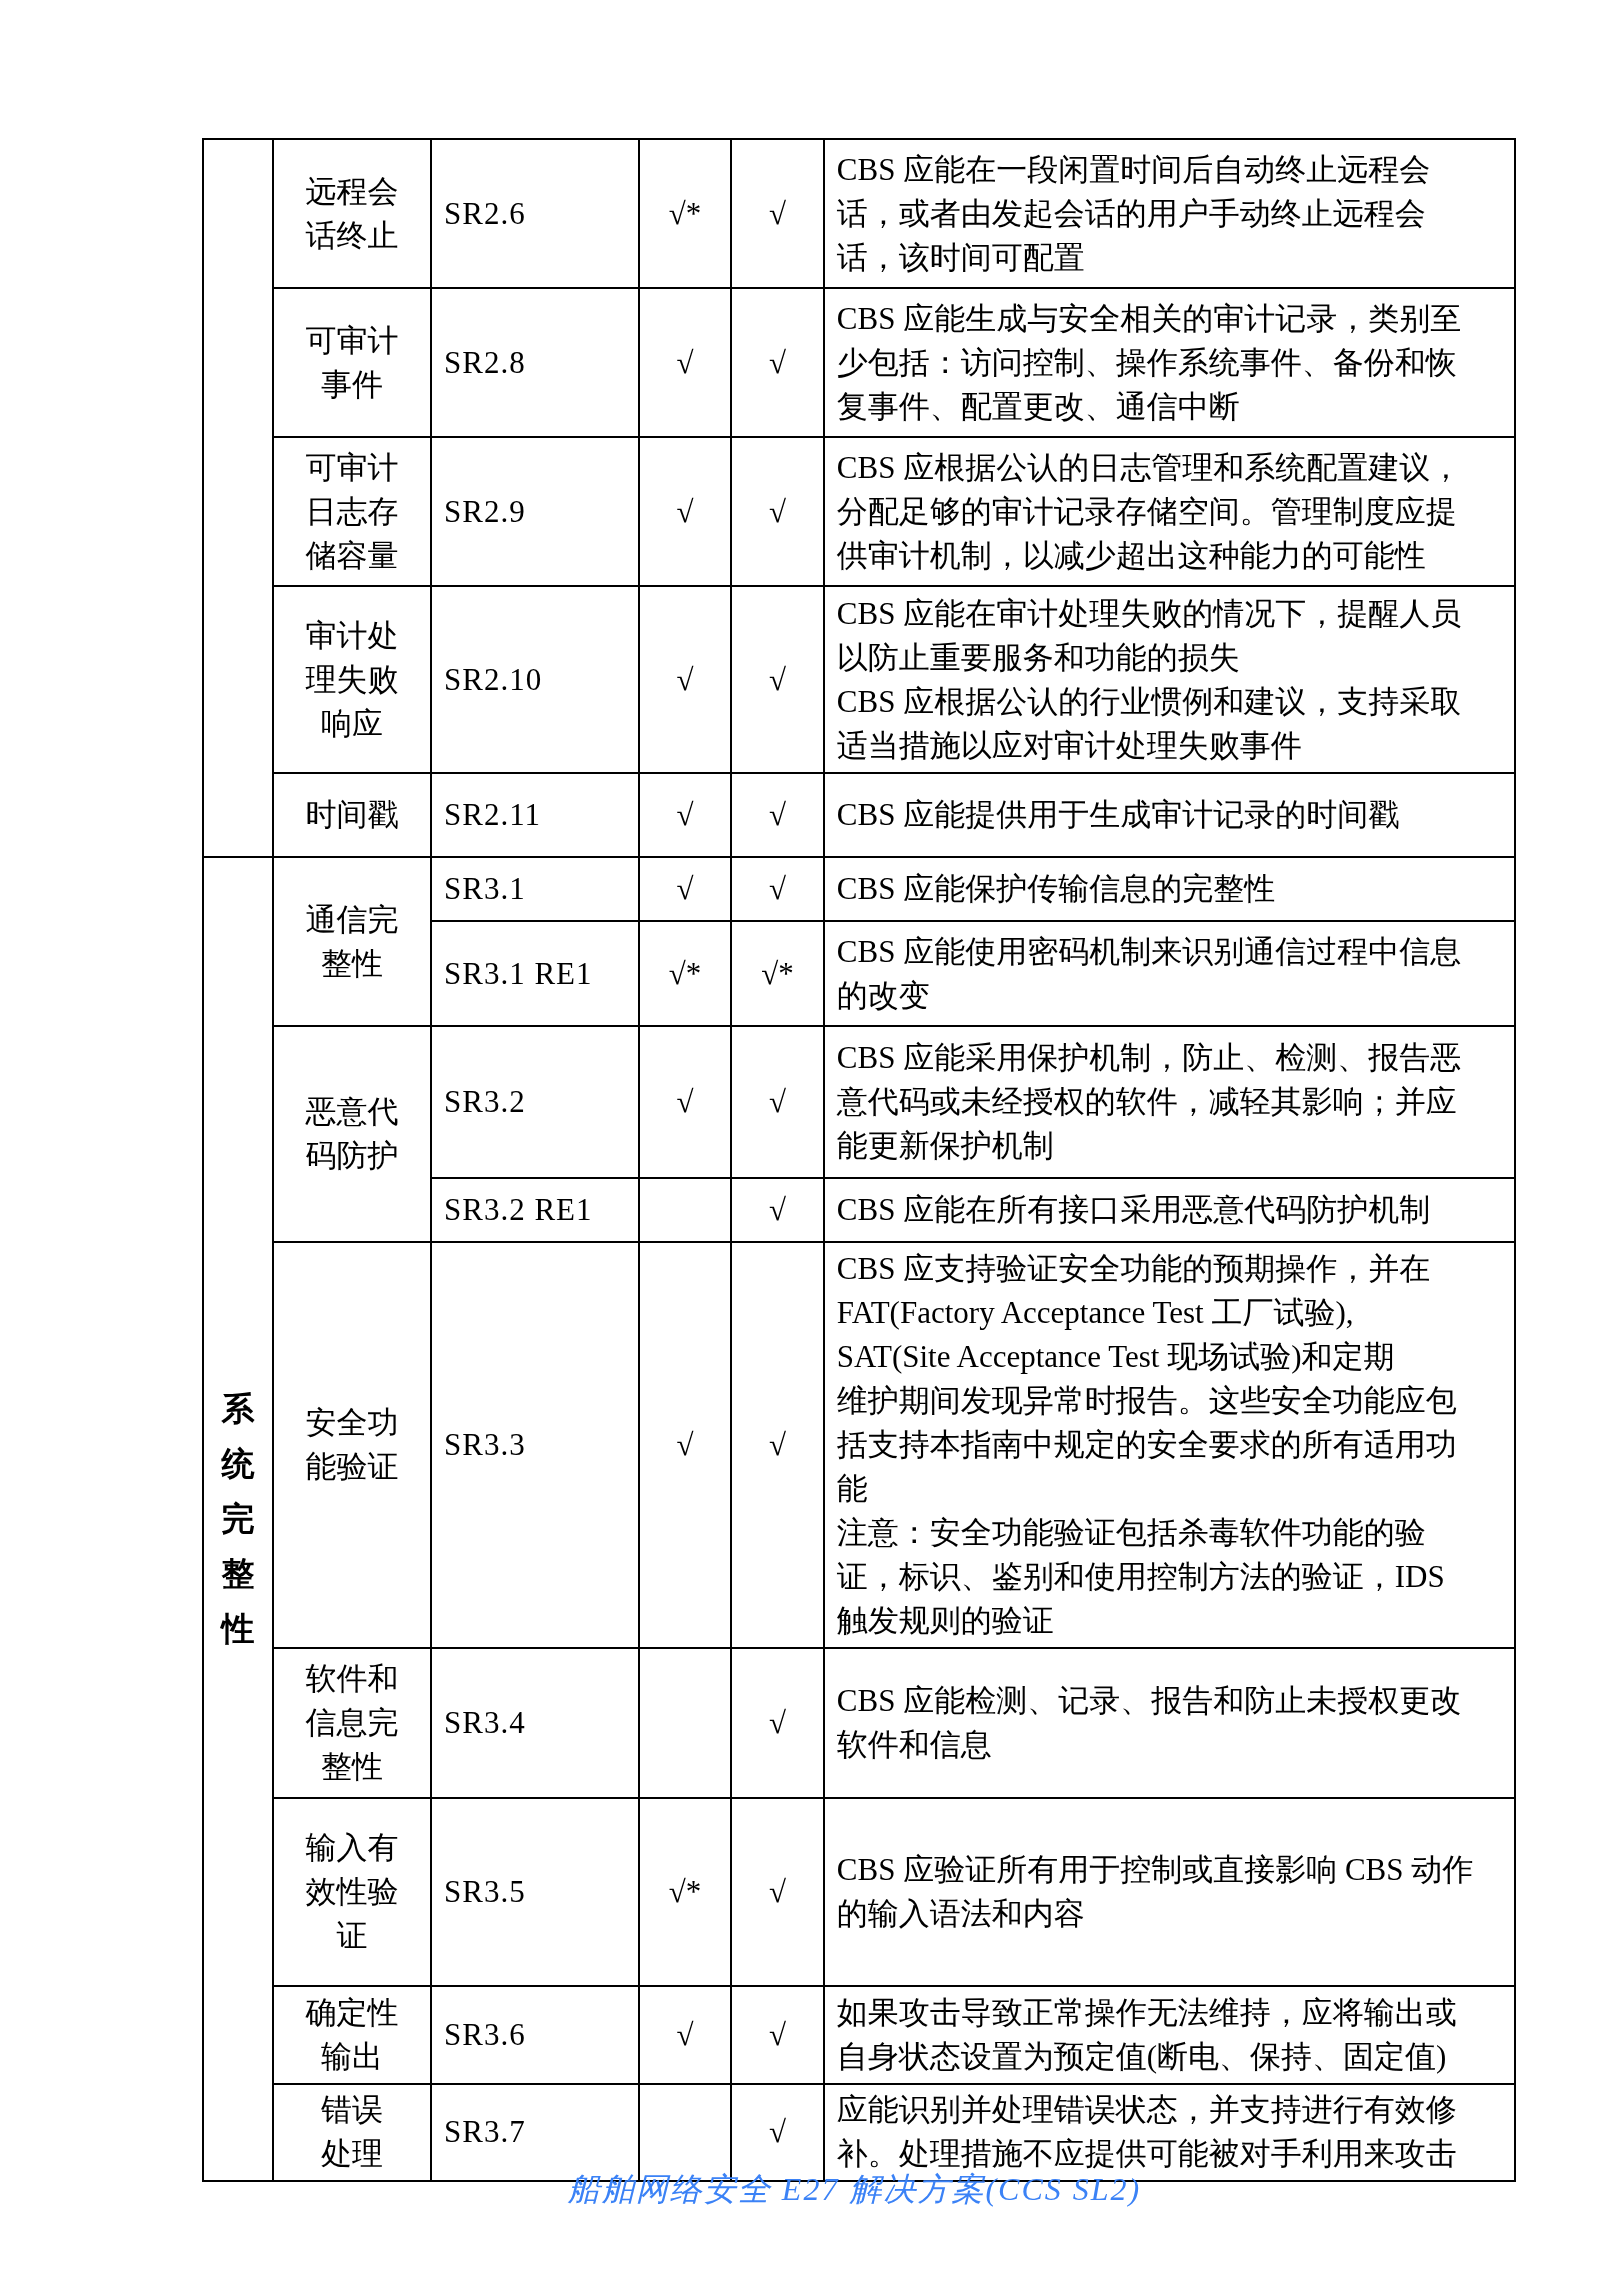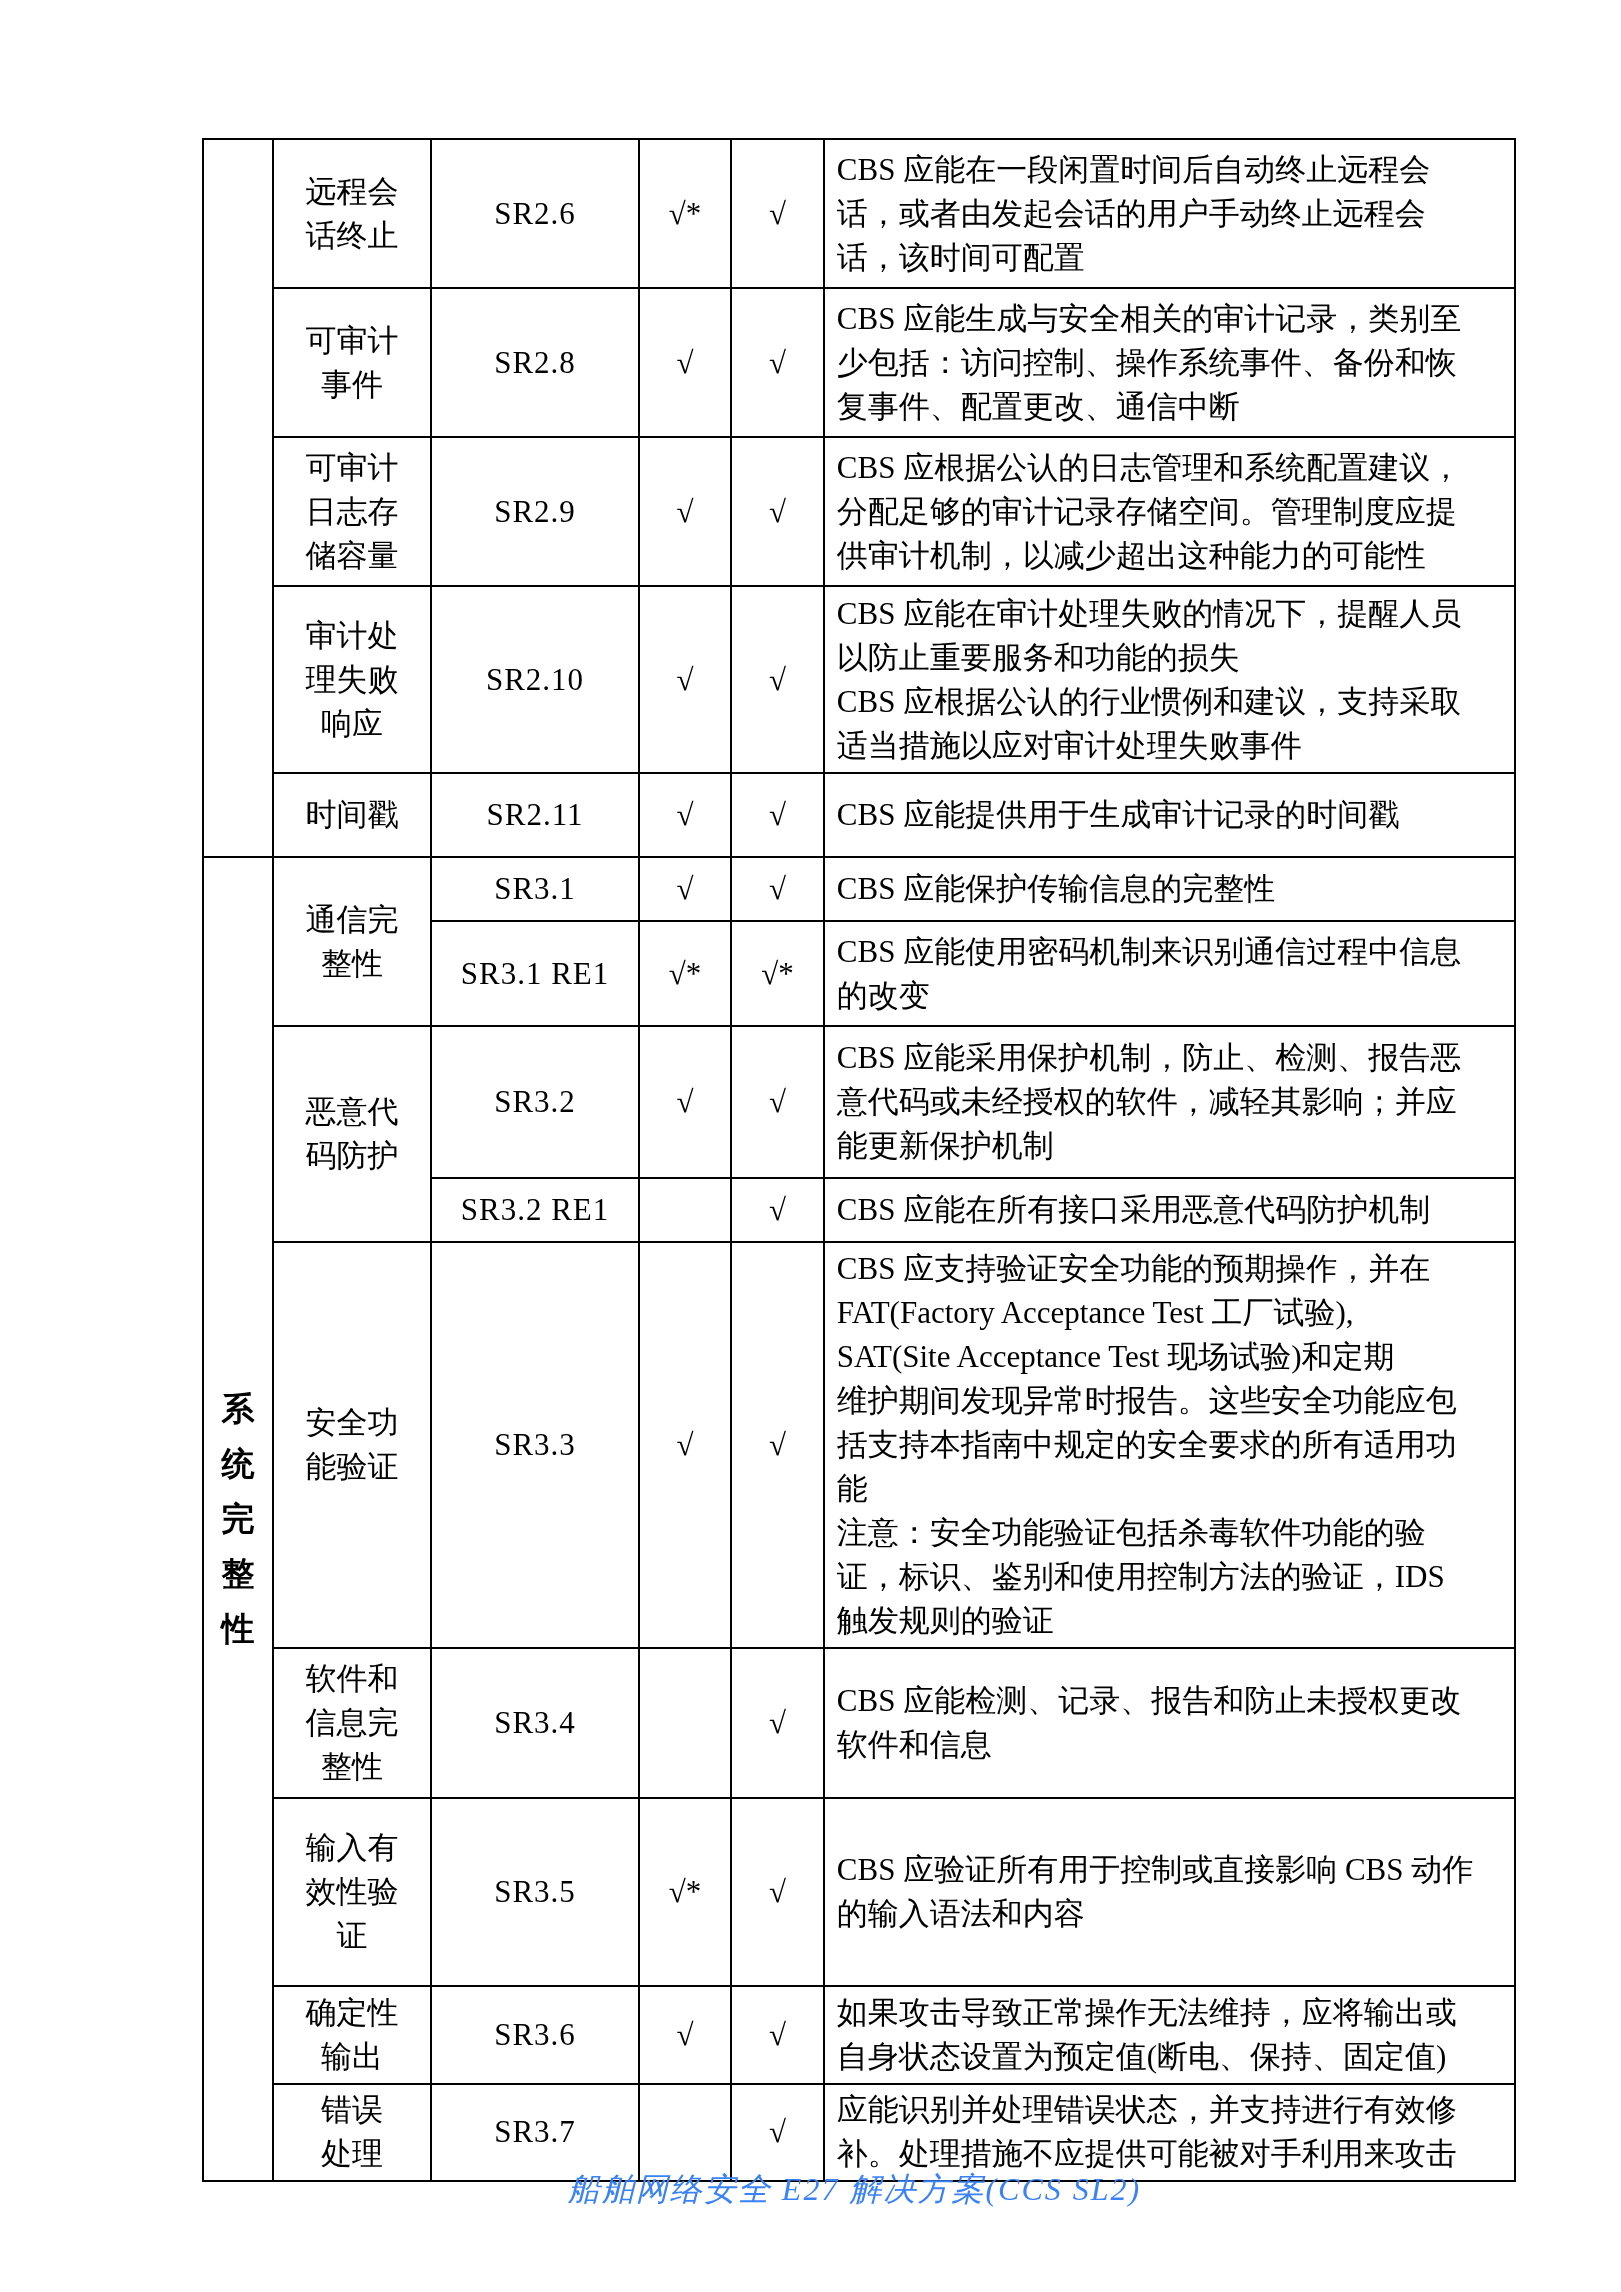--- a/index.html
+++ b/index.html
@@ -12,21 +12,21 @@
 
   table.req {
     position:absolute; left:158px; top:138px; width:1311px;
     border-collapse:collapse; table-layout:fixed;
     border:2.9px solid #000;
   }
   .req td { border:2px solid #000; padding:0; font-size:31px; vertical-align:middle; }
 
   td.cat  { font-weight:bold; font-size:33px; line-height:55px; text-align:center; white-space:pre-line; }
   td.name { text-align:center; white-space:pre-line; line-height:44px; }
-  td.code { text-align:center; letter-spacing:1px; }
+  td.code { letter-spacing:1px;padding-left:12px; }
   td.chk  { text-align:center; }
   td.desc { text-align:left; padding:3.9px 7.8px 3.9px 11.8px; line-height:44px; white-space:pre-line; }
 
   tr.h152{height:149px} tr.h191{height:187px} tr.h69{height:84px}
   tr.h65{height:64px}  tr.h107{height:105px} tr.h155{height:152px}
   tr.h411{height:403px} tr.h153{height:150px} tr.h151{height:188px}
   tr.h110{height:88px} tr.h109{height:81px}
 
   .footer {
     position:absolute; top:2168px; left:0; width:100%;

